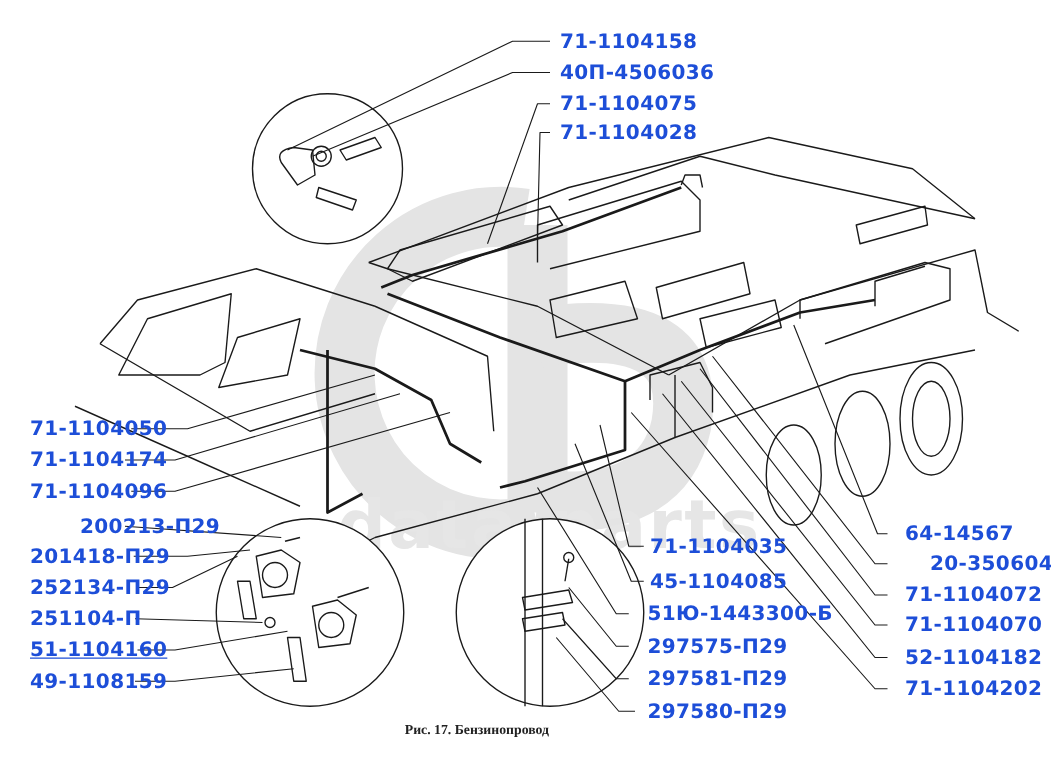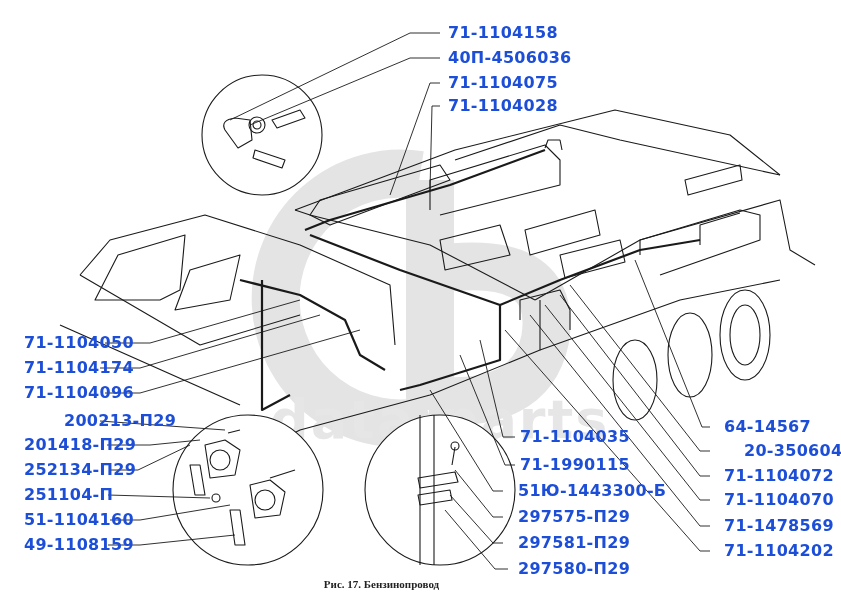--- a/index.html
+++ b/index.html
@@ -148,31 +148,31 @@
   <div class="lbl" style="left:448px; top:75px;">71-1104075</div>
   <div class="lbl" style="left:448px; top:98px;">71-1104028</div>
 
   <div class="lbl" style="left:24px; top:335px;">71-1104050</div>
   <div class="lbl" style="left:24px; top:360px;">71-1104174</div>
   <div class="lbl" style="left:24px; top:385px;">71-1104096</div>
   <div class="lbl" style="left:24px; top:413px;margin-left:40px;">200213-П29</div>
   <div class="lbl" style="left:24px; top:437px;">201418-П29</div>
   <div class="lbl" style="left:24px; top:462px;">252134-П29</div>
   <div class="lbl" style="left:24px; top:487px;">251104-П</div>
-  <div class="lbl" style="left:24px; top:512px;">51-1104160</div>
+  <div class="lbl" style="left:24px; top:512px;text-decoration:underline;">51-1104160</div>
   <div class="lbl" style="left:24px; top:537px;">49-1108159</div>
 
   <div class="lbl" style="left:520px; top:429px;">71-1104035</div>
-  <div class="lbl" style="left:520px; top:457px;">71-1990115</div>
+  <div class="lbl" style="left:520px; top:457px;">45-1104085</div>
   <div class="lbl" style="left:518px; top:483px;">51Ю-1443300-Б</div>
   <div class="lbl" style="left:518px; top:509px;">297575-П29</div>
   <div class="lbl" style="left:518px; top:535px;">297581-П29</div>
   <div class="lbl" style="left:518px; top:561px;">297580-П29</div>
 
   <div class="lbl" style="left:724px; top:419px;text-align:right;">64-14567</div>
   <div class="lbl" style="left:744px; top:443px;">20-3506046</div>
   <div class="lbl" style="left:724px; top:468px;">71-1104072</div>
   <div class="lbl" style="left:724px; top:492px;">71-1104070</div>
-  <div class="lbl" style="left:724px; top:518px;">71-1478569</div>
+  <div class="lbl" style="left:724px; top:518px;">52-1104182</div>
   <div class="lbl" style="left:724px; top:543px;">71-1104202</div>
 
   <div class="cap">Рис. 17. Бензинопровод</div>
 </div>
 
 </body></html>

